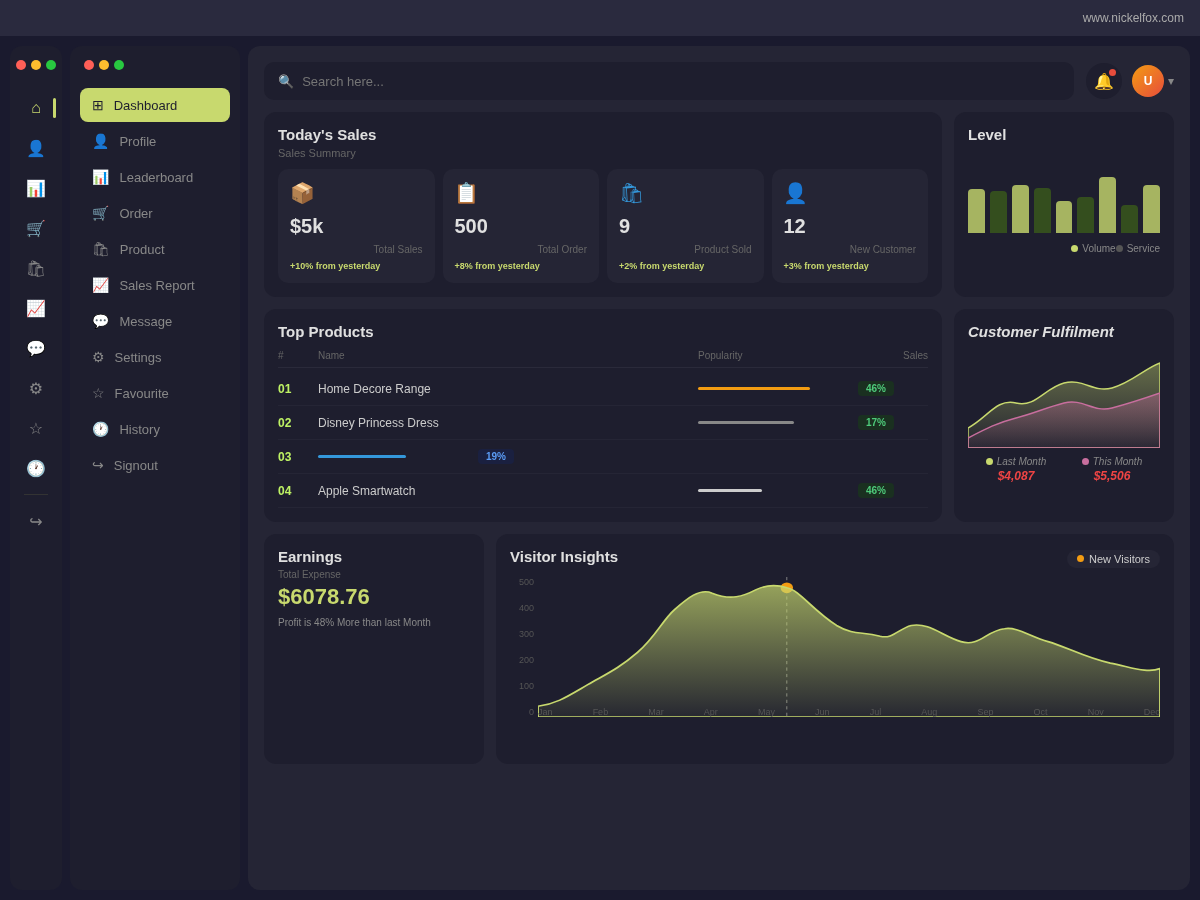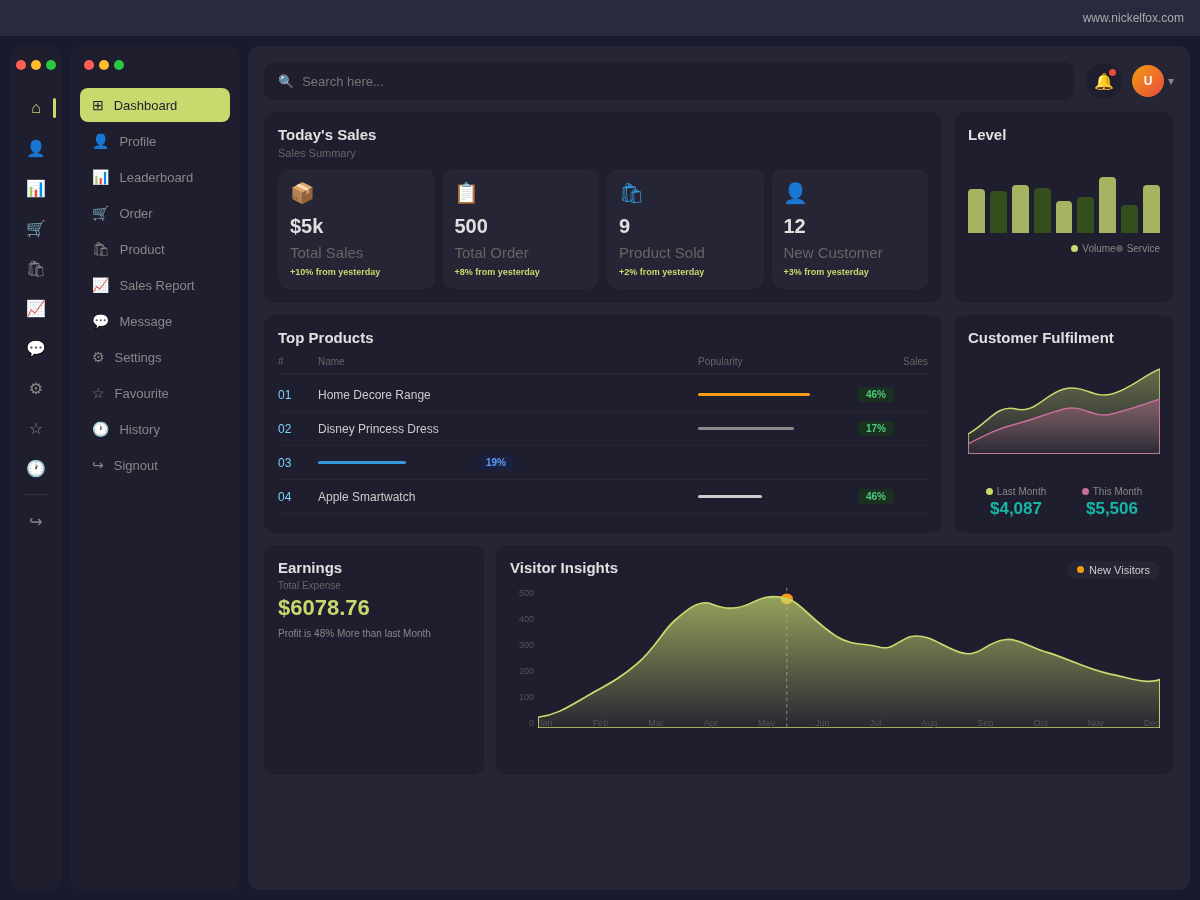--- a/index.html
+++ b/index.html
@@ -227,22 +227,23 @@
     .metric-icon {
       font-size: 20px;
       margin-bottom: 4px;
     }
     .metric-value {
       font-size: 20px;
       font-weight: 700;
       color: #e0e0e0;
     }
     .metric-label {
-      font-size: 15px;
+      font-size: 10px;
       color: #666;
+      text-align: right;
     }
     .metric-change {
       font-size: 9px;
       font-weight: 600;
     }
     .positive { color: #c8d96e; }
     
     .level-card {
       width: 220px;
     }
@@ -294,38 +295,39 @@
     .col-pop { width: 160px; }
     .col-sales { width: 70px; text-align: right; }
     .product-row {
       display: flex;
       align-items: center;
       padding: 9px 0;
       font-size: 12px;
       color: #ccc;
       border-bottom: 1px solid #252535;
     }
-    .product-num { width: 40px; color: #7dd3fc; }
+    .product-num { width: 40px; color: #bef264; font-weight: bold; }
     .product-name { flex: 1; }
     .product-pop { width: 160px; }
     .pop-bar {
       height: 3px;
       border-radius: 2px;
     }
     .product-sales { width: 70px; text-align: left; }
     .sales-badge {
       display: inline-block;
       padding: 2px 8px;
       border-radius: 4px;
       font-size: 10px;
       font-weight: 600;
     }
     
     .fulfillment-card {
       width: 220px;
+      font-style: italic;
     }
     .fulfillment-chart {
       height: 100px;
       position: relative;
       margin: 8px 0;
       overflow: hidden;
     }
     .fulfillment-legend {
       display: flex;
       justify-content: space-around;
@@ -336,25 +338,24 @@
     .fulfillment-legend-item {
       display: flex;
       flex-direction: column;
       align-items: center;
       gap: 2px;
     }
     .fulfillment-legend-label {
       display: flex;
       align-items: center;
       gap: 4px;
-      margin-top: 24px;
     }
     .legend-amount {
-      font-size: 17px;
-      color: #14b8a6;
+      font-size: 12px;
+      color: #ef4444;
       font-weight: 600;
     }
     
     .bottom-row {
       display: flex;
       gap: 12px;
       height: 230px;
     }
     
     .earnings-card {

